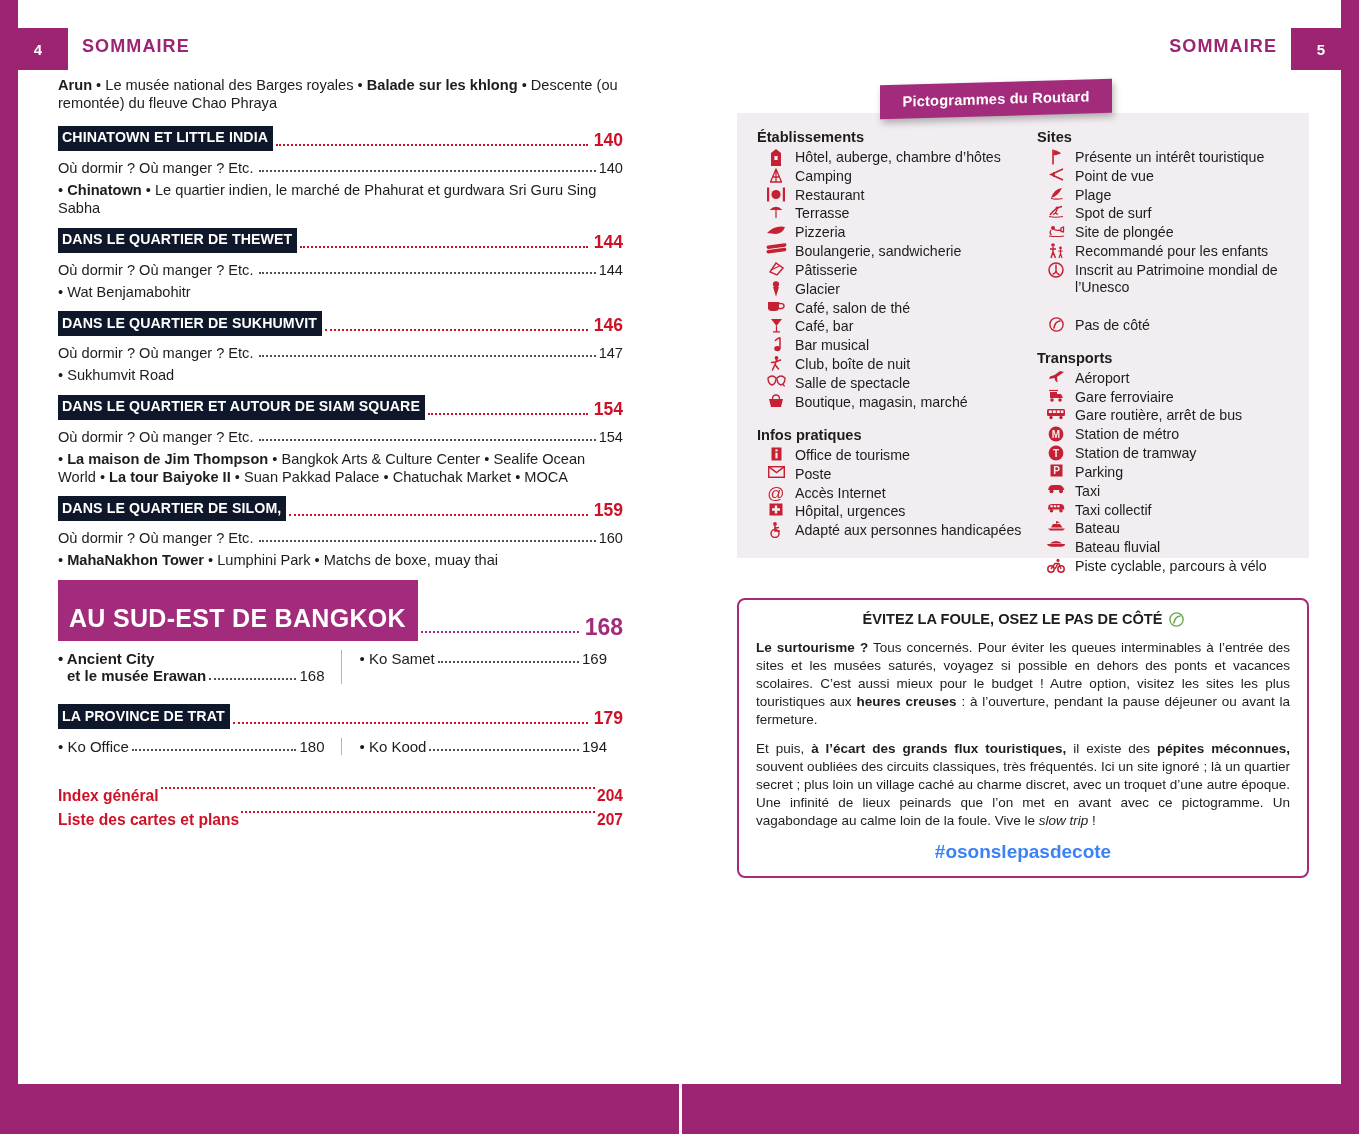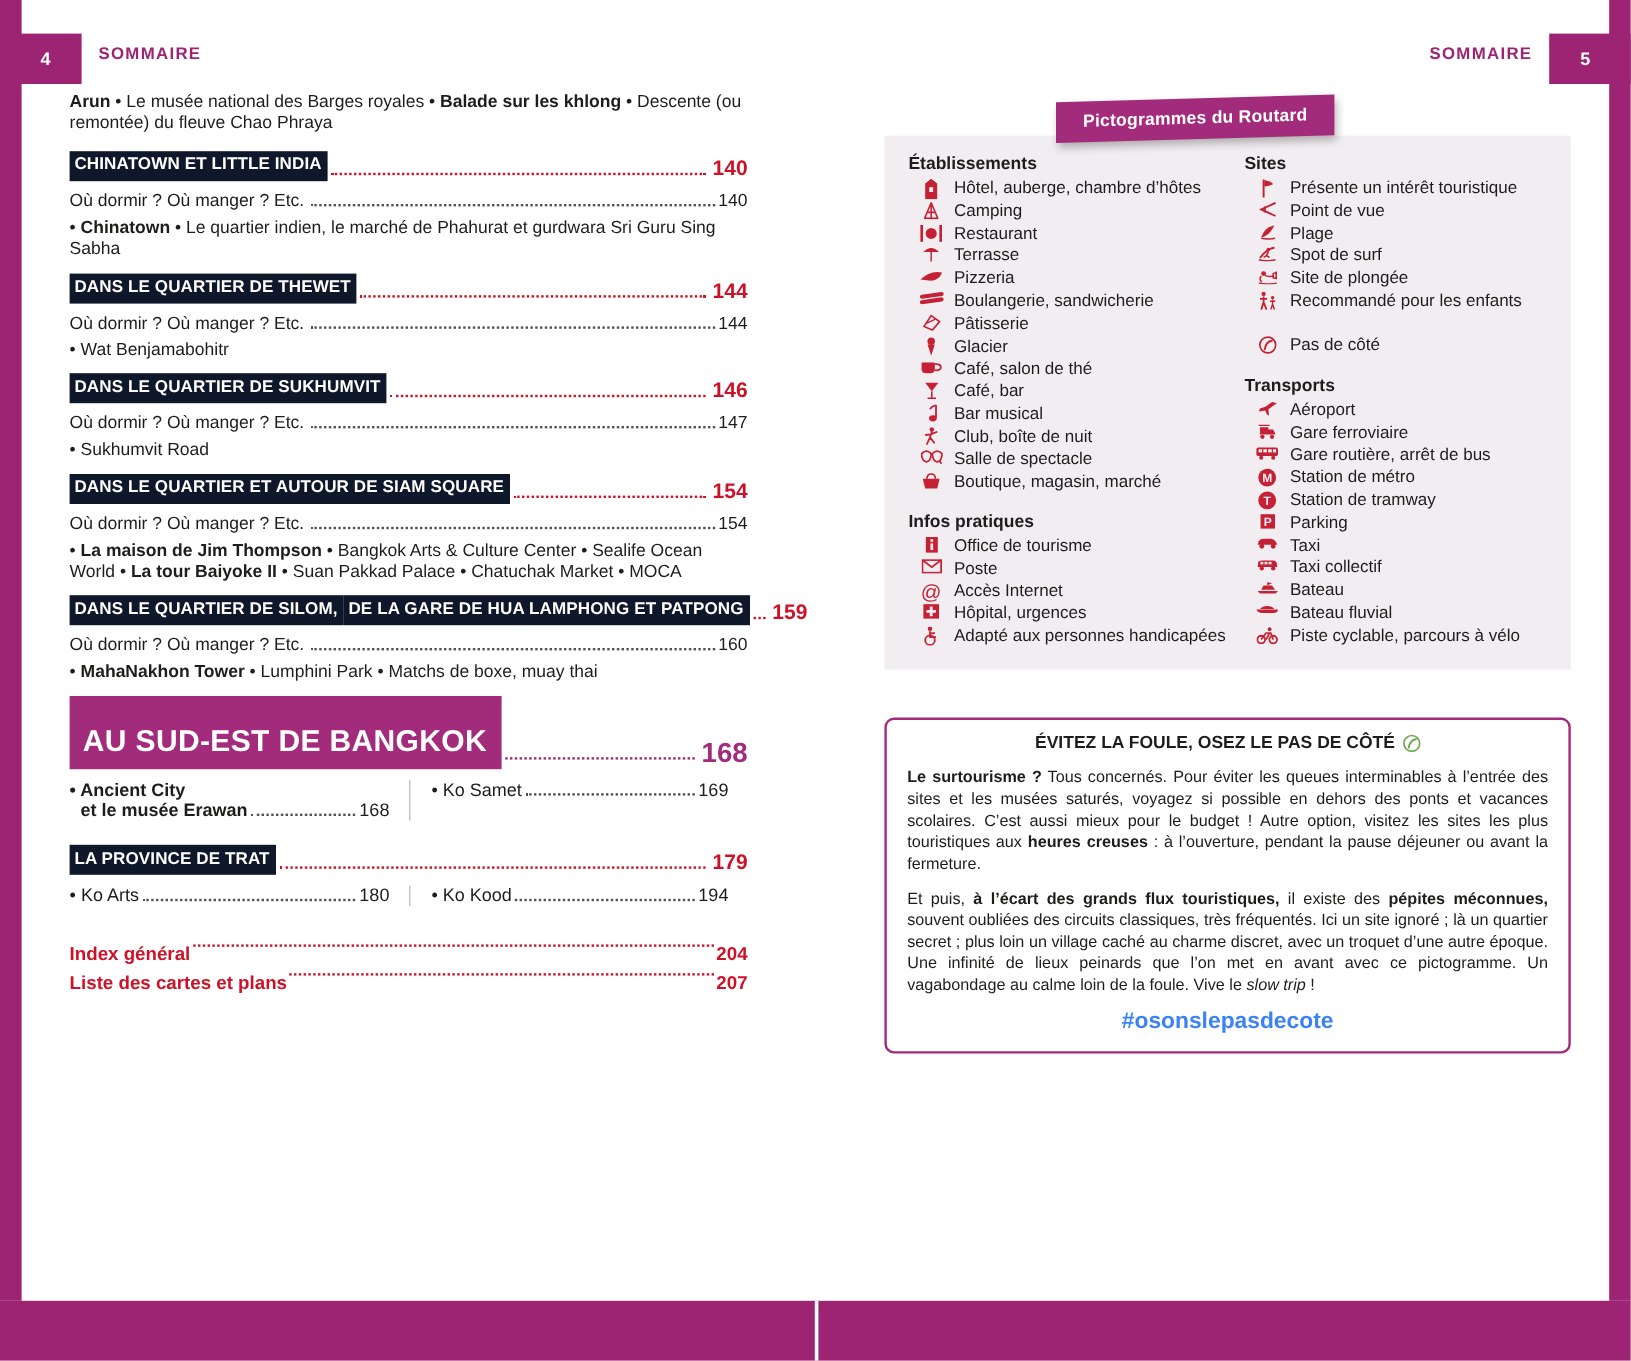--- a/index.html
+++ b/index.html
@@ -56,21 +56,21 @@
   }
   .pagetab-right-num {
     position: absolute; right: 0; top: 28px;
     width: 68px; height: 42px;
     color: #ffffff; font-size: 15px; font-weight: bold;
     display: flex; align-items: center; justify-content: center;
     padding-right: 8px;
   }
   .running-head {
     position: absolute; top: 36px;
-    font-size: 14px; font-weight: bold;
+    font-size: 18px; font-weight: bold;
     letter-spacing: 1.1px;
     color: #9c2473;
   }
   .running-head.left  { left: 82px; }
   .running-head.right { right: 82px; }
 
   
   #toc {
     position: absolute;
     left: 58px; top: 76px;
@@ -324,21 +324,20 @@
       <span class="sub-dots"></span>
       <span class="sub-page">154</span>
     </div>
     <div class="bullets">
       <span>• </span><b>La maison de Jim Thompson</b><span> • Bangkok Arts &amp; Culture Center • Sealife Ocean World • </span><b>La tour Baiyoke II</b><span> • Suan Pakkad Palace • Chatuchak Market • MOCA</span>
     </div>
 
     <div class="sec red two-line">
       <span class="label-stack">
         <span class="sec-label">DANS LE QUARTIER DE SILOM,</span>
-        <span class="sec-label">DE LA GARE DE HUA LAMPHONG ET PATPONG</span>
       </span>
       <span class="sec-dots"></span>
       <span class="sec-page">159</span>
     </div>
     <div class="sub">
       <span class="sub-text">Où dormir ? Où manger ? Etc.</span>
       <span class="sub-dots"></span>
       <span class="sub-page">160</span>
     </div>
     <div class="bullets">
@@ -373,21 +372,21 @@
 
     <div class="sec red" style="margin-top:20px;">
       <span class="sec-label">LA PROVINCE DE TRAT</span>
       <span class="sec-dots"></span>
       <span class="sec-page">179</span>
     </div>
 
     <div class="twocol">
       <div class="col">
         <div class="entry">
-          <span class="etext">• Ko Arts</span>
+          <span class="etext">• Ko Office</span>
           <span class="edots"></span>
           <span>180</span>
         </div>
       </div>
       <div class="col">
         <div class="entry">
           <span class="etext">• Ko Kood</span>
           <span class="edots"></span>
           <span>194</span>
         </div>
@@ -669,20 +668,29 @@
                 <svg width="17" height="16" viewBox="0 0 17 16">
                   <circle cx="5" cy="2" r="1.8" fill="#c52033"></circle>
                   <path d="M5 4 L5 9 L3 15 M5 9 L7.5 15 M2 6 L8 6" stroke="#c52033" stroke-width="1.5" fill="none"></path>
                   <circle cx="12.5" cy="5" r="1.4" fill="#c52033"></circle>
                   <path d="M12.5 6.5 L12.5 10.5 L11 15 M12.5 10.5 L14 15 M10.3 8 L14.7 8" stroke="#c52033" stroke-width="1.2" fill="none"></path>
                 </svg>
               </span>
               <span class="picto-txt">Recommandé pour les enfants</span>
             </div>
 
+          <div class="picto-row">
+              <span class="picto-ico">
+                <svg width="16" height="16" viewBox="0 0 16 16">
+                  <circle cx="8" cy="8" r="7" fill="none" stroke="#c52033" stroke-width="1.5"></circle>
+                  <path d="M8 2.5 L8 8 Q8 11.5 4.5 12 M8 8 Q8 11.5 11.5 12.5" fill="none" stroke="#c52033" stroke-width="1.4"></path>
+                </svg>
+              </span>
+              <span class="picto-txt">Inscrit au Patrimoine mondial de l’Unesco</span>
+            </div>
 
           <div class="picto-row" style="margin-top:20px;">
               <span class="picto-ico">
                 <svg width="15" height="15" viewBox="0 0 15 15">
                   <circle cx="7.5" cy="7.5" r="6.6" fill="none" stroke="#c52033" stroke-width="1.4"></circle>
                   <path d="M11 4 Q6 4.5 5 11" fill="none" stroke="#c52033" stroke-width="1.6" stroke-linecap="round"></path>
                 </svg>
               </span>
               <span class="picto-txt">Pas de côté</span>
             </div>

